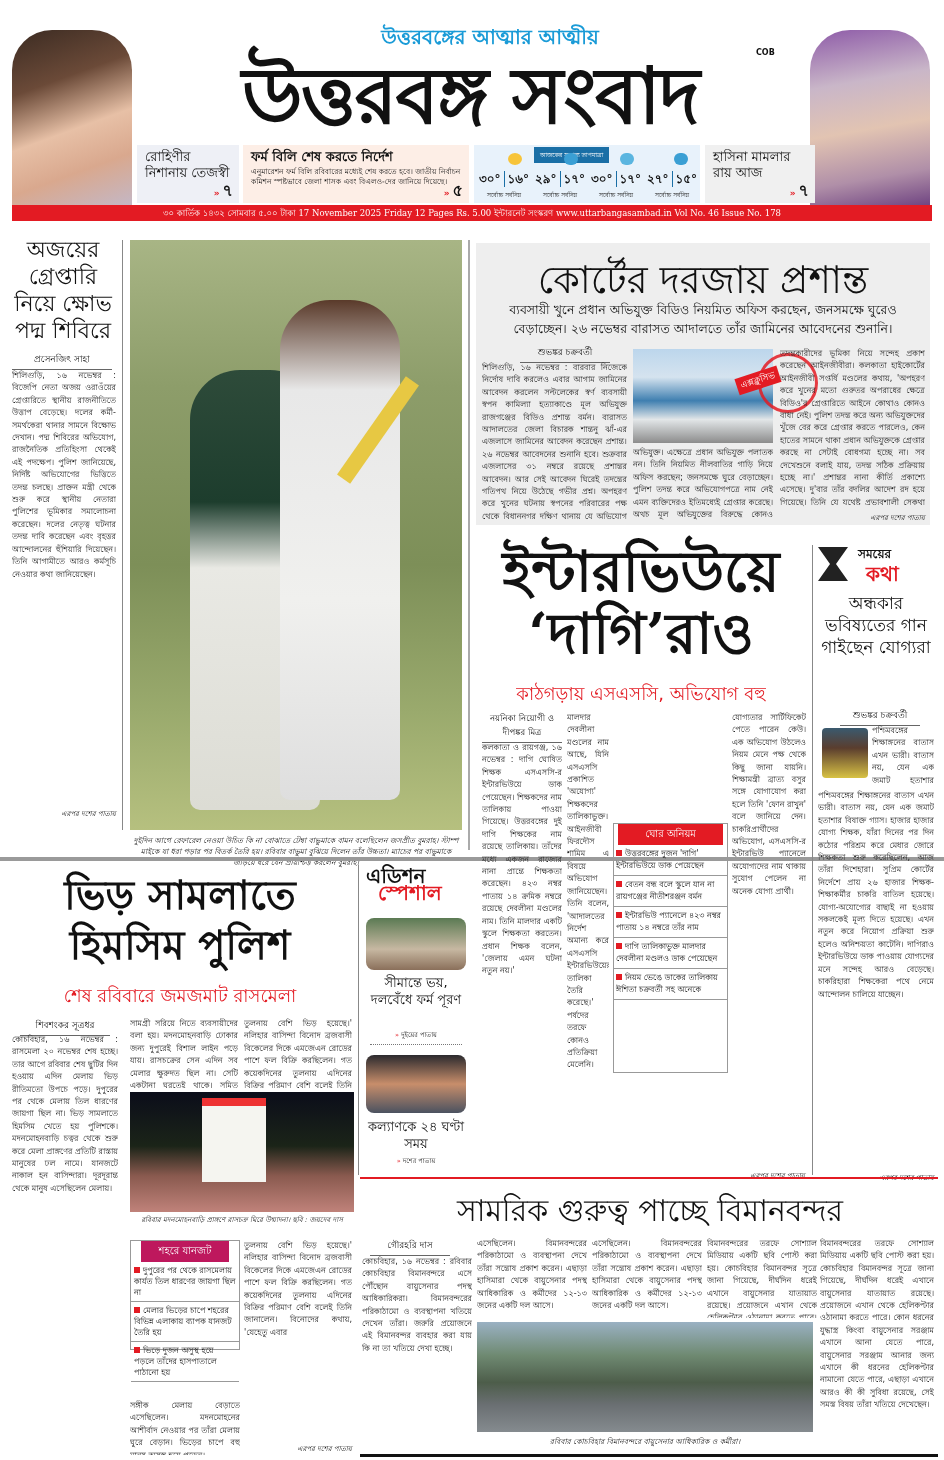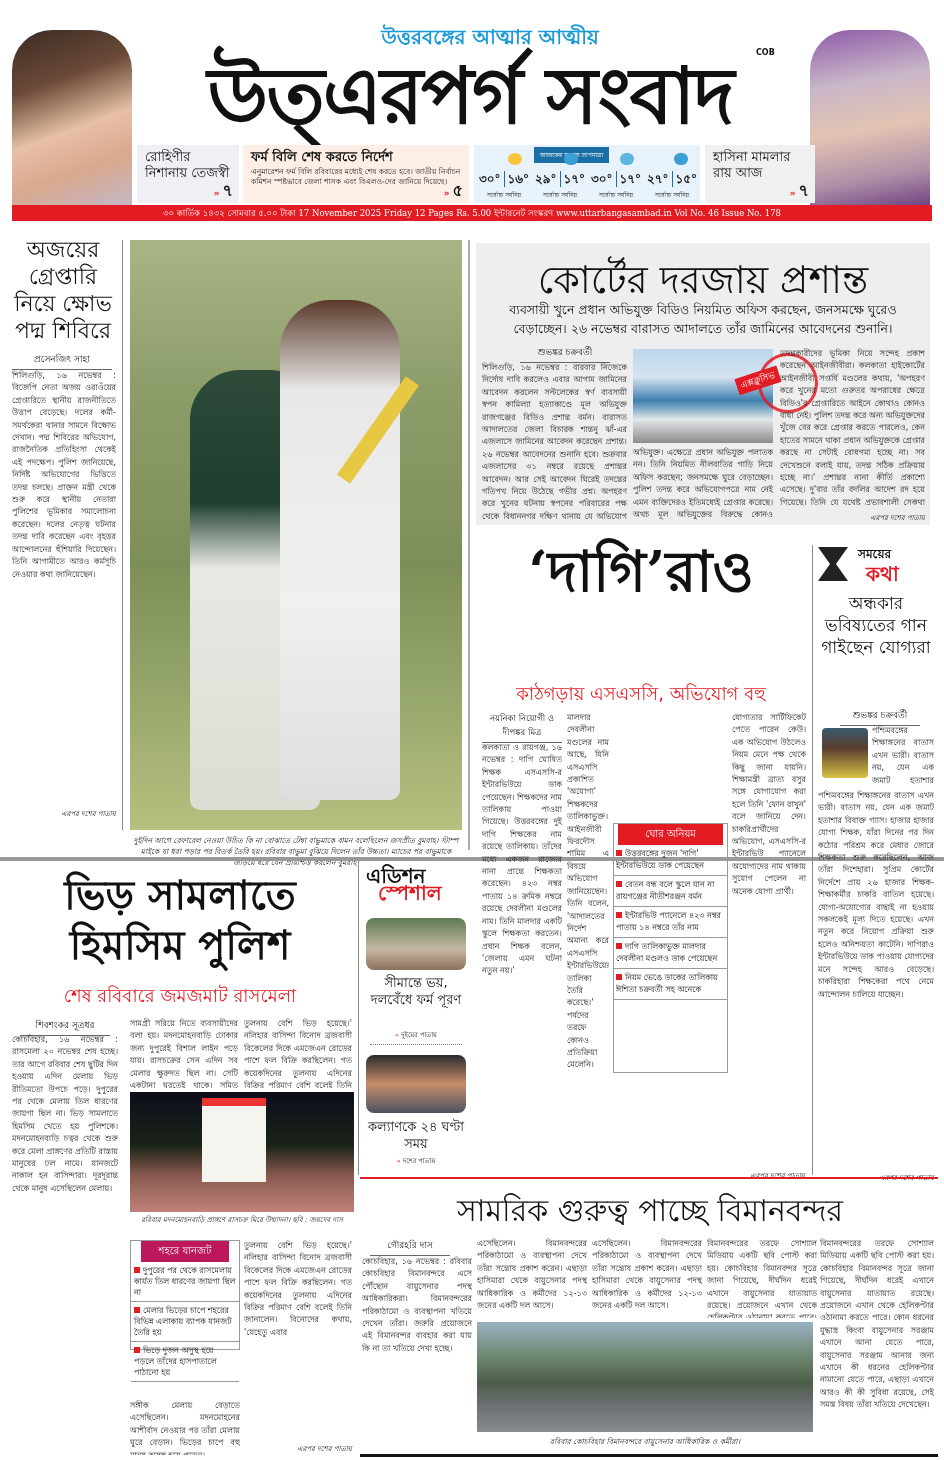--- a/index.html
+++ b/index.html
@@ -69,21 +69,21 @@
 .airphoto{left:477px;top:1322px;width:336px;height:110px;background:linear-gradient(180deg,#9ab1c3 0%,#6f8a72 30%,#4d5d4a 55%,#6a6f72 75%,#858b8f 100%)}
 .more{font-size:7px;font-style:italic;text-align:right}
 .redrule{background:#e31b23}
 </style>
 </head>
 <body>
 
 <div class="abs photo-l"></div>
 <div class="abs photo-r"></div>
 <div class="abs tagline">উত্তরবঙ্গের আত্মার আত্মীয়</div>
-<div class="abs masthead">উত্এরপর্গ সংবাদ</div>
+<div class="abs masthead">উত্তরবঙ্গ সংবাদ</div>
 <div class="abs cob">COB</div>
 
 <div class="abs teaser t1">
   <div>রোহিণীর নিশানায় তেজস্বী</div>
   <span class="pg">৭</span>
 </div>
 <div class="abs teaser t2">
   <div class="h">ফর্ম বিলি শেষ করতে নির্দেশ</div>
   <div class="b">এনুমারেশন ফর্ম বিলি রবিবারের মধ্যেই শেষ করতে হবে। জাতীয় নির্বাচন কমিশন স্পষ্টভাবে জেলা শাসক এবং বিএলও-দের জানিয়ে দিয়েছে।</div>
   <span class="pg">৫</span>
@@ -157,20 +157,21 @@
 <div class="abs byline" style="left:520px;top:345px;width:90px">শুভঙ্কর চক্রবর্তী</div>
 <div class="abs txt" style="left:482px;top:362px;width:145px;height:160px">শিলিগুড়ি, ১৬ নভেম্বর : বারবার নিজেকে নির্দোষ দাবি করলেও এবার আগাম জামিনের আবেদন করলেন সল্টলেকের স্বর্ণ ব্যবসায়ী স্বপন কামিল্যা হত্যাকাণ্ডে মূল অভিযুক্ত রাজগঞ্জের বিডিও প্রশান্ত বর্মন। বারাসত আদালতের জেলা বিচারক শান্তনু ঝাঁ-এর এজলাসে জামিনের আবেদন করেছেন প্রশান্ত। ২৬ নভেম্বর আবেদনের শুনানি হবে। শুক্রবার এজলাসের ৩১ নম্বরে রয়েছে প্রশান্তর আবেদন। আর সেই আবেদন ঘিরেই তদন্তের গতিপথ নিয়ে উঠেছে গভীর প্রশ্ন। অপহরণ করে খুনের ঘটনায় স্বপনের পরিবারের পক্ষ থেকে বিধাননগর দক্ষিণ থানায় যে অভিযোগ দায়ের করা হয়েছে তাতে একমাত্র প্রশান্তর নাম আছে। পুলিশ বলছে তিনি প্রধান</div>
 <div class="abs courtphoto"></div>
 <div class="abs stamp"></div>
 <div class="abs stamp-l">এক্সক্লুসিভ</div>
 <div class="abs txt" style="left:633px;top:447px;width:140px;height:75px">অভিযুক্ত। এক্ষেত্রে প্রধান অভিযুক্ত পলাতক নন। তিনি নিয়মিত নীলবাতির গাড়ি নিয়ে অফিস করছেন; জনসমক্ষে ঘুরে বেড়াচ্ছেন। পুলিশ তদন্ত করে অভিযোগপত্রে নাম নেই এমন ব্যক্তিদেরও ইতিমধ্যেই গ্রেপ্তার করেছে। অথচ মূল অভিযুক্তের বিরুদ্ধে কোনও পদক্ষেপ করছে না। গ্রেপ্তার তো দূরের কথা এখনও প্রশান্তকে জিজ্ঞাসাবাদও করেননি তদন্তকারীরা। ফলে</div>
 <div class="abs txt" style="left:780px;top:348px;width:145px;height:160px">তদন্তকারীদের ভূমিকা নিয়ে সন্দেহ প্রকাশ করেছেন আইনজীবীরা। কলকাতা হাইকোর্টের আইনজীবী সপ্তর্ষি মণ্ডলের কথায়, 'অপহরণ করে খুনের মতো গুরুতর অপরাধের ক্ষেত্রে বিডিও'র গ্রেপ্তারিতে আইনে কোথাও কোনও বাধা নেই। পুলিশ তদন্ত করে অন্য অভিযুক্তদের খুঁজে বের করে গ্রেপ্তার করতে পারলেও, কেন হাতের সামনে থাকা প্রধান অভিযুক্তকে গ্রেপ্তার করছে না সেটাই বোধগম্য হচ্ছে না। সব দেখেশুনে বলাই যায়, তদন্ত সঠিক প্রক্রিয়ায় হচ্ছে না।' প্রশান্তর নানা কীর্তি প্রকাশ্যে এসেছে। দু'বার তাঁর বদলির আদেশ রদ হয়ে গিয়েছে। তিনি যে যথেষ্ট প্রভাবশালী সেকথা সাধারণ মানুষও খুব ভালোভাবেই বুঝে গিয়েছেন।</div>
 <div class="abs more" style="left:780px;top:512px;width:145px">এরপর দশের পাতায়</div>
 
 <div class="abs interview-head">
+  <div>ইন্টারভিউয়ে</div>
   <div>‘দাগি’রাও</div>
 </div>
 <div class="abs interview-sub">কাঠগড়ায় এসএসসি, অভিযোগ বহু</div>
 <div class="abs byline" style="left:482px;top:712px;width:80px;font-size:8.5px">নয়নিকা নিয়োগী ও দীপঙ্কর মিত্র</div>
 <div class="abs txt" style="left:482px;top:742px;width:80px;height:440px">কলকাতা ও রায়গঞ্জ, ১৬ নভেম্বর : দাগি ঘোষিত শিক্ষক এসএসসি-র ইন্টারভিউয়ে ডাক পেয়েছেন। শিক্ষকদের নাম তালিকায় পাওয়া গিয়েছে। উত্তরবঙ্গের দুই দাগি শিক্ষকের নাম রয়েছে তালিকায়। তাঁদের মধ্যে একজন রাজ্যের নানা প্রান্তে শিক্ষকতা করেছেন। ৪২৩ নম্বর পাতায় ১৪ ক্রমিক নম্বরে রয়েছে দেবলীনা মণ্ডলের নাম। তিনি মালদার একটি স্কুলে শিক্ষকতা করতেন। প্রধান শিক্ষক বলেন, 'জেলায় এমন ঘটনা নতুন নয়।'</div>
 <div class="abs txt" style="left:567px;top:712px;width:42px;height:470px">মালদার দেবলীনা মণ্ডলের নাম আছে, যিনি এসএসসি প্রকাশিত 'অযোগ্য' শিক্ষকদের তালিকাভুক্ত। আইনজীবী ফিরদৌস শামিম এ বিষয়ে অভিযোগ জানিয়েছেন। তিনি বলেন, 'আদালতের নির্দেশ অমান্য করে এসএসসি ইন্টারভিউয়ের তালিকা তৈরি করেছে।' পর্ষদের তরফে কোনও প্রতিক্রিয়া মেলেনি।</div>
 <div class="abs txt" style="left:732px;top:712px;width:74px;height:460px">যোগ্যতার সার্টিফিকেট পেতে পারেন কেউ। এক অভিযোগ উঠলেও নিয়ম মেনে পক্ষ থেকে কিছু জানা যায়নি। শিক্ষামন্ত্রী ব্রাত্য বসুর সঙ্গে যোগাযোগ করা হলে তিনি 'ফোন রাখুন' বলে জানিয়ে দেন। চাকরিপ্রার্থীদের অভিযোগ, এসএসসি-র ইন্টারভিউ প্যানেলে অযোগ্যদের নাম থাকায় সুযোগ পেলেন না অনেক যোগ্য প্রার্থী।</div>
 <div class="abs more" style="left:690px;top:1170px;width:115px">এরপর দশের পাতায়</div>
 
 <div class="abs redbox">

